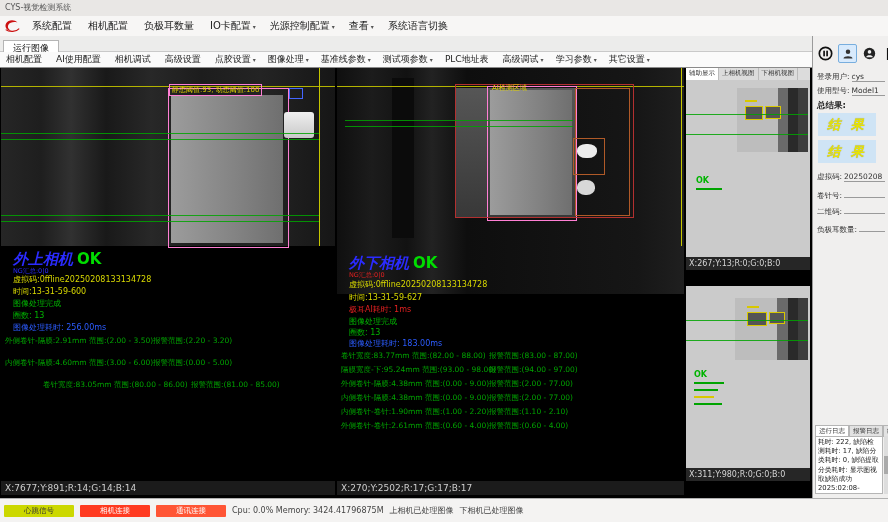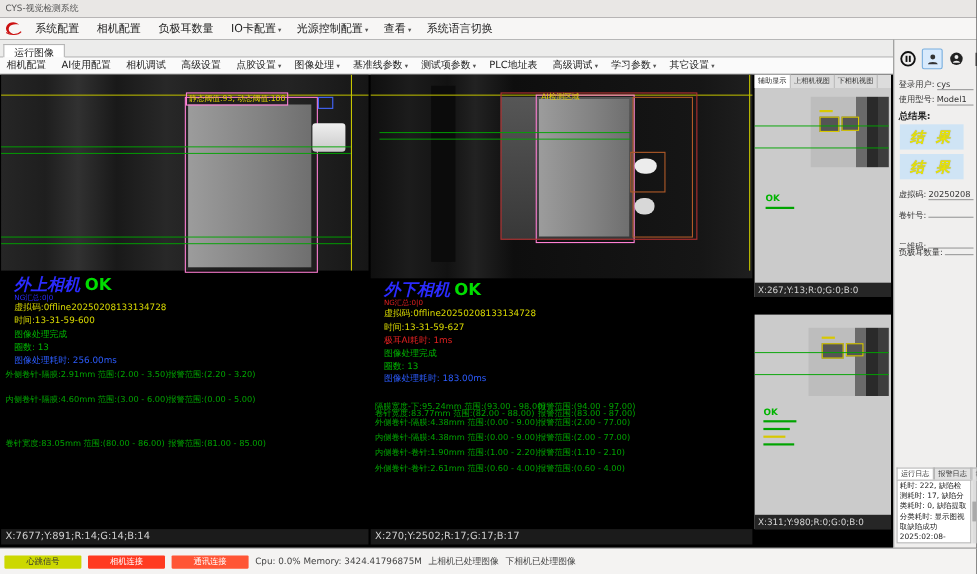--- a/index.html
+++ b/index.html
@@ -29,21 +29,21 @@
   .panel{position:absolute;top:0;height:427px;}
   #panel-left{left:1px;width:334px;}
   #panel-mid{left:337px;width:347px;}
   #panel-right{left:686px;width:124px;}
   .coordbar{position:absolute;left:0;right:0;top:413px;height:14px;background:#1b1b1b;
             color:#cfcfcf;font-size:9px;line-height:14px;padding-left:4px;}
 
   .limg{position:absolute;left:0;top:0;width:334px;height:178px;
         background:linear-gradient(90deg,#262626 0,#1e1e1e 40px,#313131 70px,#191919 105px,
                    #282828 150px,#1d1d1d 200px,#242424 260px,#161616 334px);}
-  .mimg{position:absolute;left:0;top:0;width:347px;height:185px;
+  .mimg{position:absolute;left:0;top:0;width:347px;height:226px;
         background:linear-gradient(90deg,#0f0f0f 0,#1c1c1c 35px,#121212 70px,#222 95px,
                    #0e0e0e 130px,#161616 300px,#1f1f1f 347px);}
   .gl{position:absolute;height:1px;background:#00a400;opacity:.85;}
   .yline-h{position:absolute;height:1px;background:#b3b300;}
   .yline-v{position:absolute;width:1px;background:#c6c600;}
   .pinkbox{position:absolute;border:1px solid #ff7fd4;}
   .thresh{position:absolute;border:1px solid #ff7fd4;color:#e0d000;font-size:7px;
           line-height:10px;padding:0 2px;white-space:nowrap;}
   .bluebox{position:absolute;border:1px solid #4466ff;}
   .cell{position:absolute;background:linear-gradient(90deg,#9c9c9c,#828282 60%,#6f6f6f);}
@@ -186,21 +186,21 @@
       <div class="gr-txt" style="left:12px;top:230px;">图像处理完成</div>
       <div class="gr-txt" style="left:12px;top:242px;">圈数: 13</div>
       <div class="bl-txt" style="left:12px;top:254px;">图像处理耗时: 256.00ms</div>
 
       <div class="mrow" style="top:268px;">
         <span>外侧卷针-隔膜:2.91mm 范围:(2.00 - 3.50)</span><span class="alarm">报警范围:(2.20 - 3.20)</span>
       </div>
       <div class="mrow" style="top:290px;">
         <span>内侧卷针-隔膜:4.60mm 范围:(3.00 - 6.00)</span><span class="alarm">报警范围:(0.00 - 5.00)</span>
       </div>
-      <div class="mrow" style="top:330px;">
+      <div class="mrow" style="top:312px;margin-left:38px;">
         <span>卷针宽度:83.05mm 范围:(80.00 - 86.00)</span><span class="alarm">报警范围:(81.00 - 85.00)</span>
       </div>
 
       <div class="coordbar">X:7677;Y:891;R:14;G:14;B:14</div>
     </div>
 
     <div class="panel" id="panel-mid">
       <div class="mimg">
         <div class="abs" style="left:118px;top:20px;width:122px;height:130px;background:linear-gradient(#565656,#383838);"></div>
         <div class="abs" style="left:55px;top:10px;width:22px;height:160px;background:#0b0b0b;"></div>
@@ -222,21 +222,21 @@
         <span>外下相机</span><span class="ok">OK</span>
       </div>
       <div class="ngline red" style="left:12px;top:203px;">NG汇总:0|0</div>
       <div class="yl-txt" style="left:12px;top:211px;">虚拟码:0ffline20250208133134728</div>
       <div class="yl-txt" style="left:12px;top:224px;">时间:13-31-59-627</div>
       <div class="rd-txt" style="left:12px;top:236px;">极耳AI耗时: 1ms</div>
       <div class="gr-txt" style="left:12px;top:248px;">图像处理完成</div>
       <div class="gr-txt" style="left:12px;top:259px;">圈数: 13</div>
       <div class="bl-txt" style="left:12px;top:270px;">图像处理耗时: 183.00ms</div>
 
-      <div class="mrow" style="top:283px;margin-top:20px;">
+      <div class="mrow" style="top:283px;">
         <span>卷针宽度:83.77mm 范围:(82.00 - 88.00)</span><span class="alarm">报警范围:(83.00 - 87.00)</span>
       </div>
       <div class="mrow" style="top:297px;">
         <span>隔膜宽度-下:95.24mm 范围:(93.00 - 98.00)</span><span class="alarm">报警范围:(94.00 - 97.00)</span>
       </div>
       <div class="mrow" style="top:311px;">
         <span>外侧卷针-隔膜:4.38mm 范围:(0.00 - 9.00)</span><span class="alarm">报警范围:(2.00 - 77.00)</span>
       </div>
       <div class="mrow" style="top:325px;">
         <span>内侧卷针-隔膜:4.38mm 范围:(0.00 - 9.00)</span><span class="alarm">报警范围:(2.00 - 77.00)</span>
@@ -333,21 +333,21 @@
     <div class="resultbox" style="top:104px;">结 果</div>
 
     <div class="fieldrow" style="top:136px;">
       <span class="lbl">虚拟码:</span>
       <span class="val">20250208</span>
     </div>
     <div class="fieldrow" style="top:152px;">
       <span class="lbl">卷针号:</span>
       <span class="val"></span>
     </div>
-    <div class="fieldrow" style="top:180px;">
+    <div class="fieldrow" style="top:168px;">
       <span class="lbl">二维码:</span>
       <span class="val"></span>
     </div>
     <div class="fieldrow" style="top:186px;">
       <span class="lbl">负极耳数量:</span>
       <span class="val"></span>
     </div>
 
     <div class="logtabs">
       <span class="logtab active">运行日志</span>

